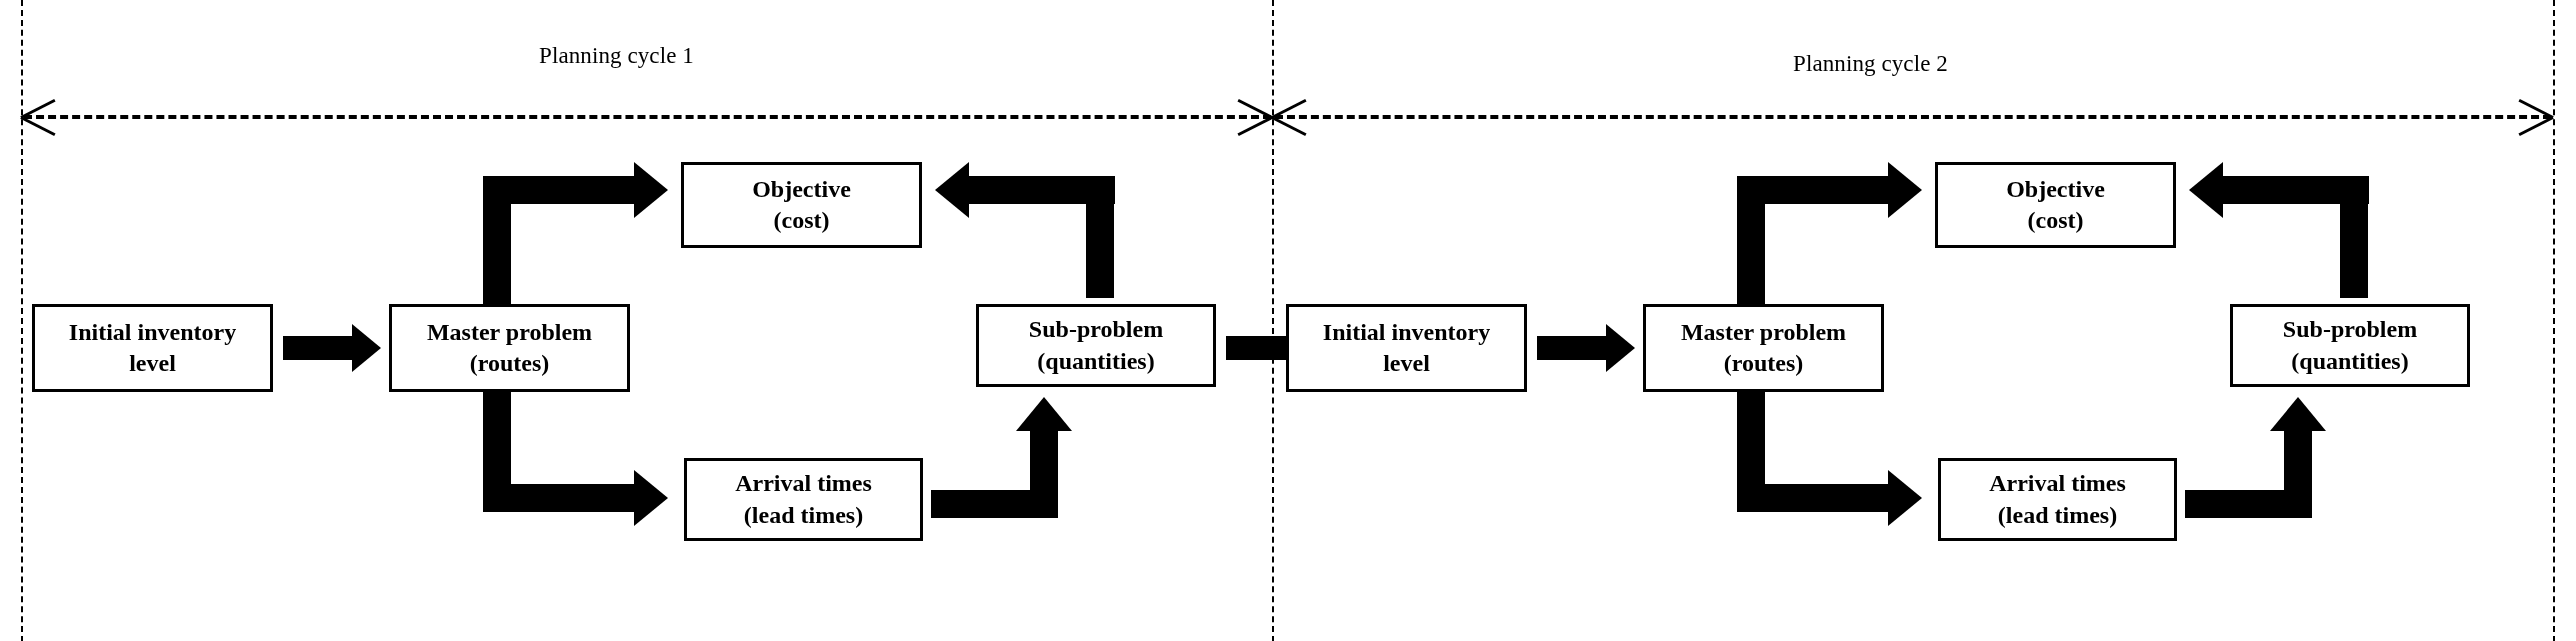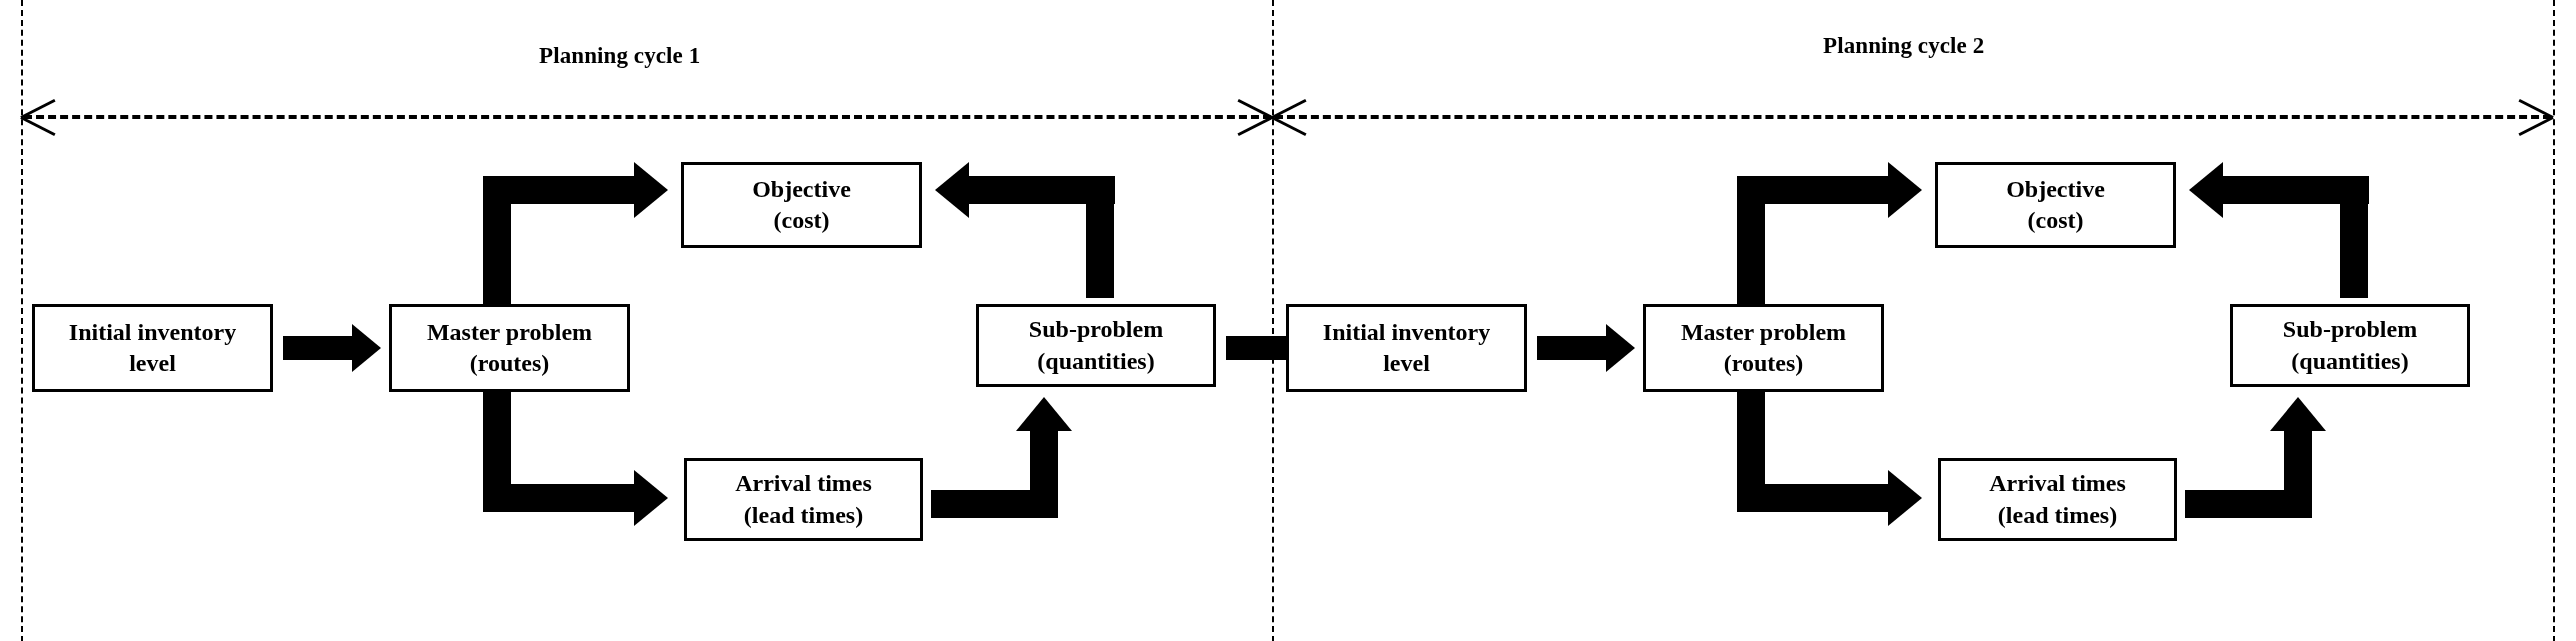--- a/index.html
+++ b/index.html
@@ -11,21 +11,21 @@
   .vdash{position:absolute;top:0;height:642px;width:0;
          border-left:2.1px dashed #000;}
   .dimline{position:absolute;height:0;border-top:4.2px dashed #000;}
 
   
   .vhead{position:absolute;width:36px;height:45px;}
   .vhead span{position:absolute;left:0;top:50%;width:38px;height:0;
               border-top:3.5px solid #000;transform-origin:0 50%;}
 
   
-  .caption{position:absolute;font-weight:bold;font-size:23px;color:#000;
+  .caption{position:absolute;font-weight:normal;font-size:23px;color:#000;
            white-space:nowrap;letter-spacing:0.1px;}
 
   
   .node{position:absolute;background:#fff;border:3.5px solid #000;
         box-sizing:border-box;display:flex;flex-direction:column;
         align-items:center;justify-content:center;z-index:6;}
   .node .ln{font-weight:bold;font-size:24px;line-height:1.30;
             color:#000;white-space:nowrap;text-align:center;}
 
   
@@ -72,21 +72,21 @@
     <span style="transform:rotate(-27deg);"></span>
     <span style="transform:rotate(27deg);"></span>
   </div>
 
   <div class="vhead" style="left:2517px;top:93px;">
     <span style="left:auto;right:0;transform-origin:100% 50%;transform:rotate(27deg);"></span>
     <span style="left:auto;right:0;transform-origin:100% 50%;transform:rotate(-27deg);"></span>
   </div>
 
   <div class="caption" style="left:539px;top:43px;">Planning cycle 1</div>
-  <div class="caption" style="left:1793px;top:33px;margin-left:30px;">Planning cycle 2</div>
+  <div class="caption" style="left:1793px;top:51px;">Planning cycle 2</div>
 
   <div class="harrow" style="left:283px;top:324px;width:98px;height:48px;">
     <div class="shaft" style="width:69px;"></div>
     <div class="head" style="left:69px;"></div>
   </div>
 
   <div class="bar" style="left:483px;top:203px;width:28px;height:197px;"></div>
   <div class="bar" style="left:483px;top:176px;width:151px;height:28px;"></div>
   <div class="tri right" style="left:634px;top:162px;"></div>
 

